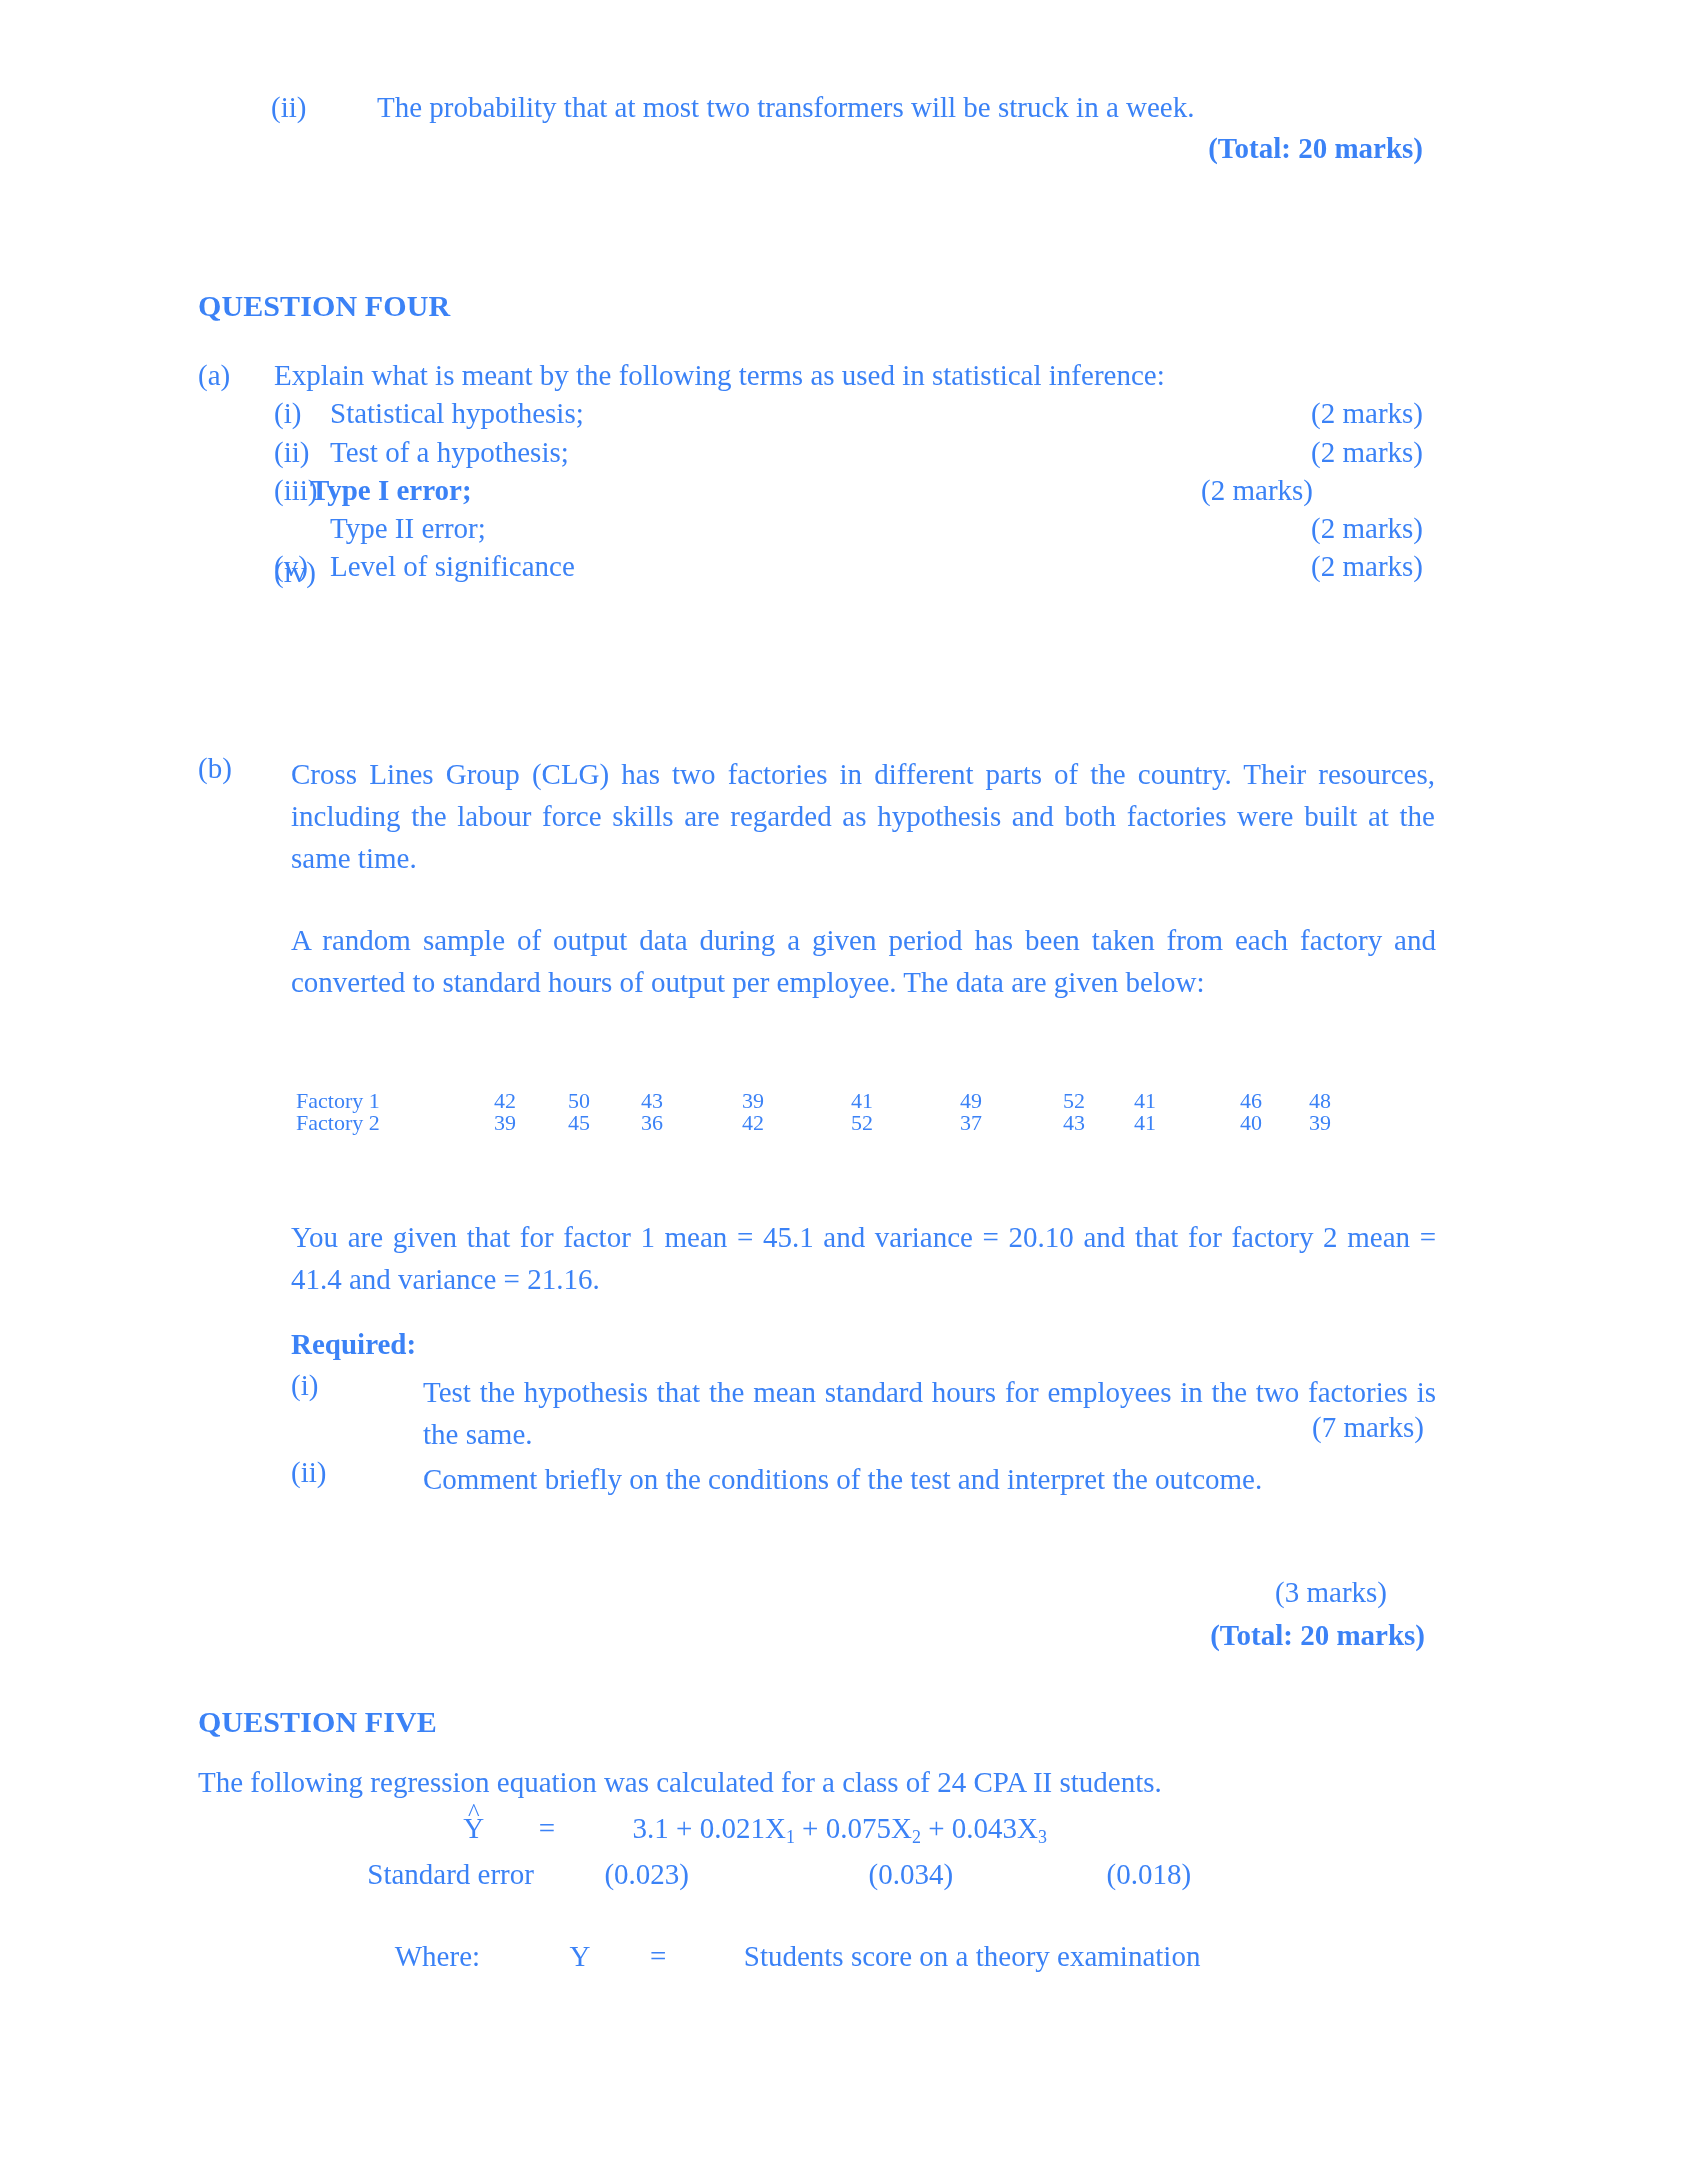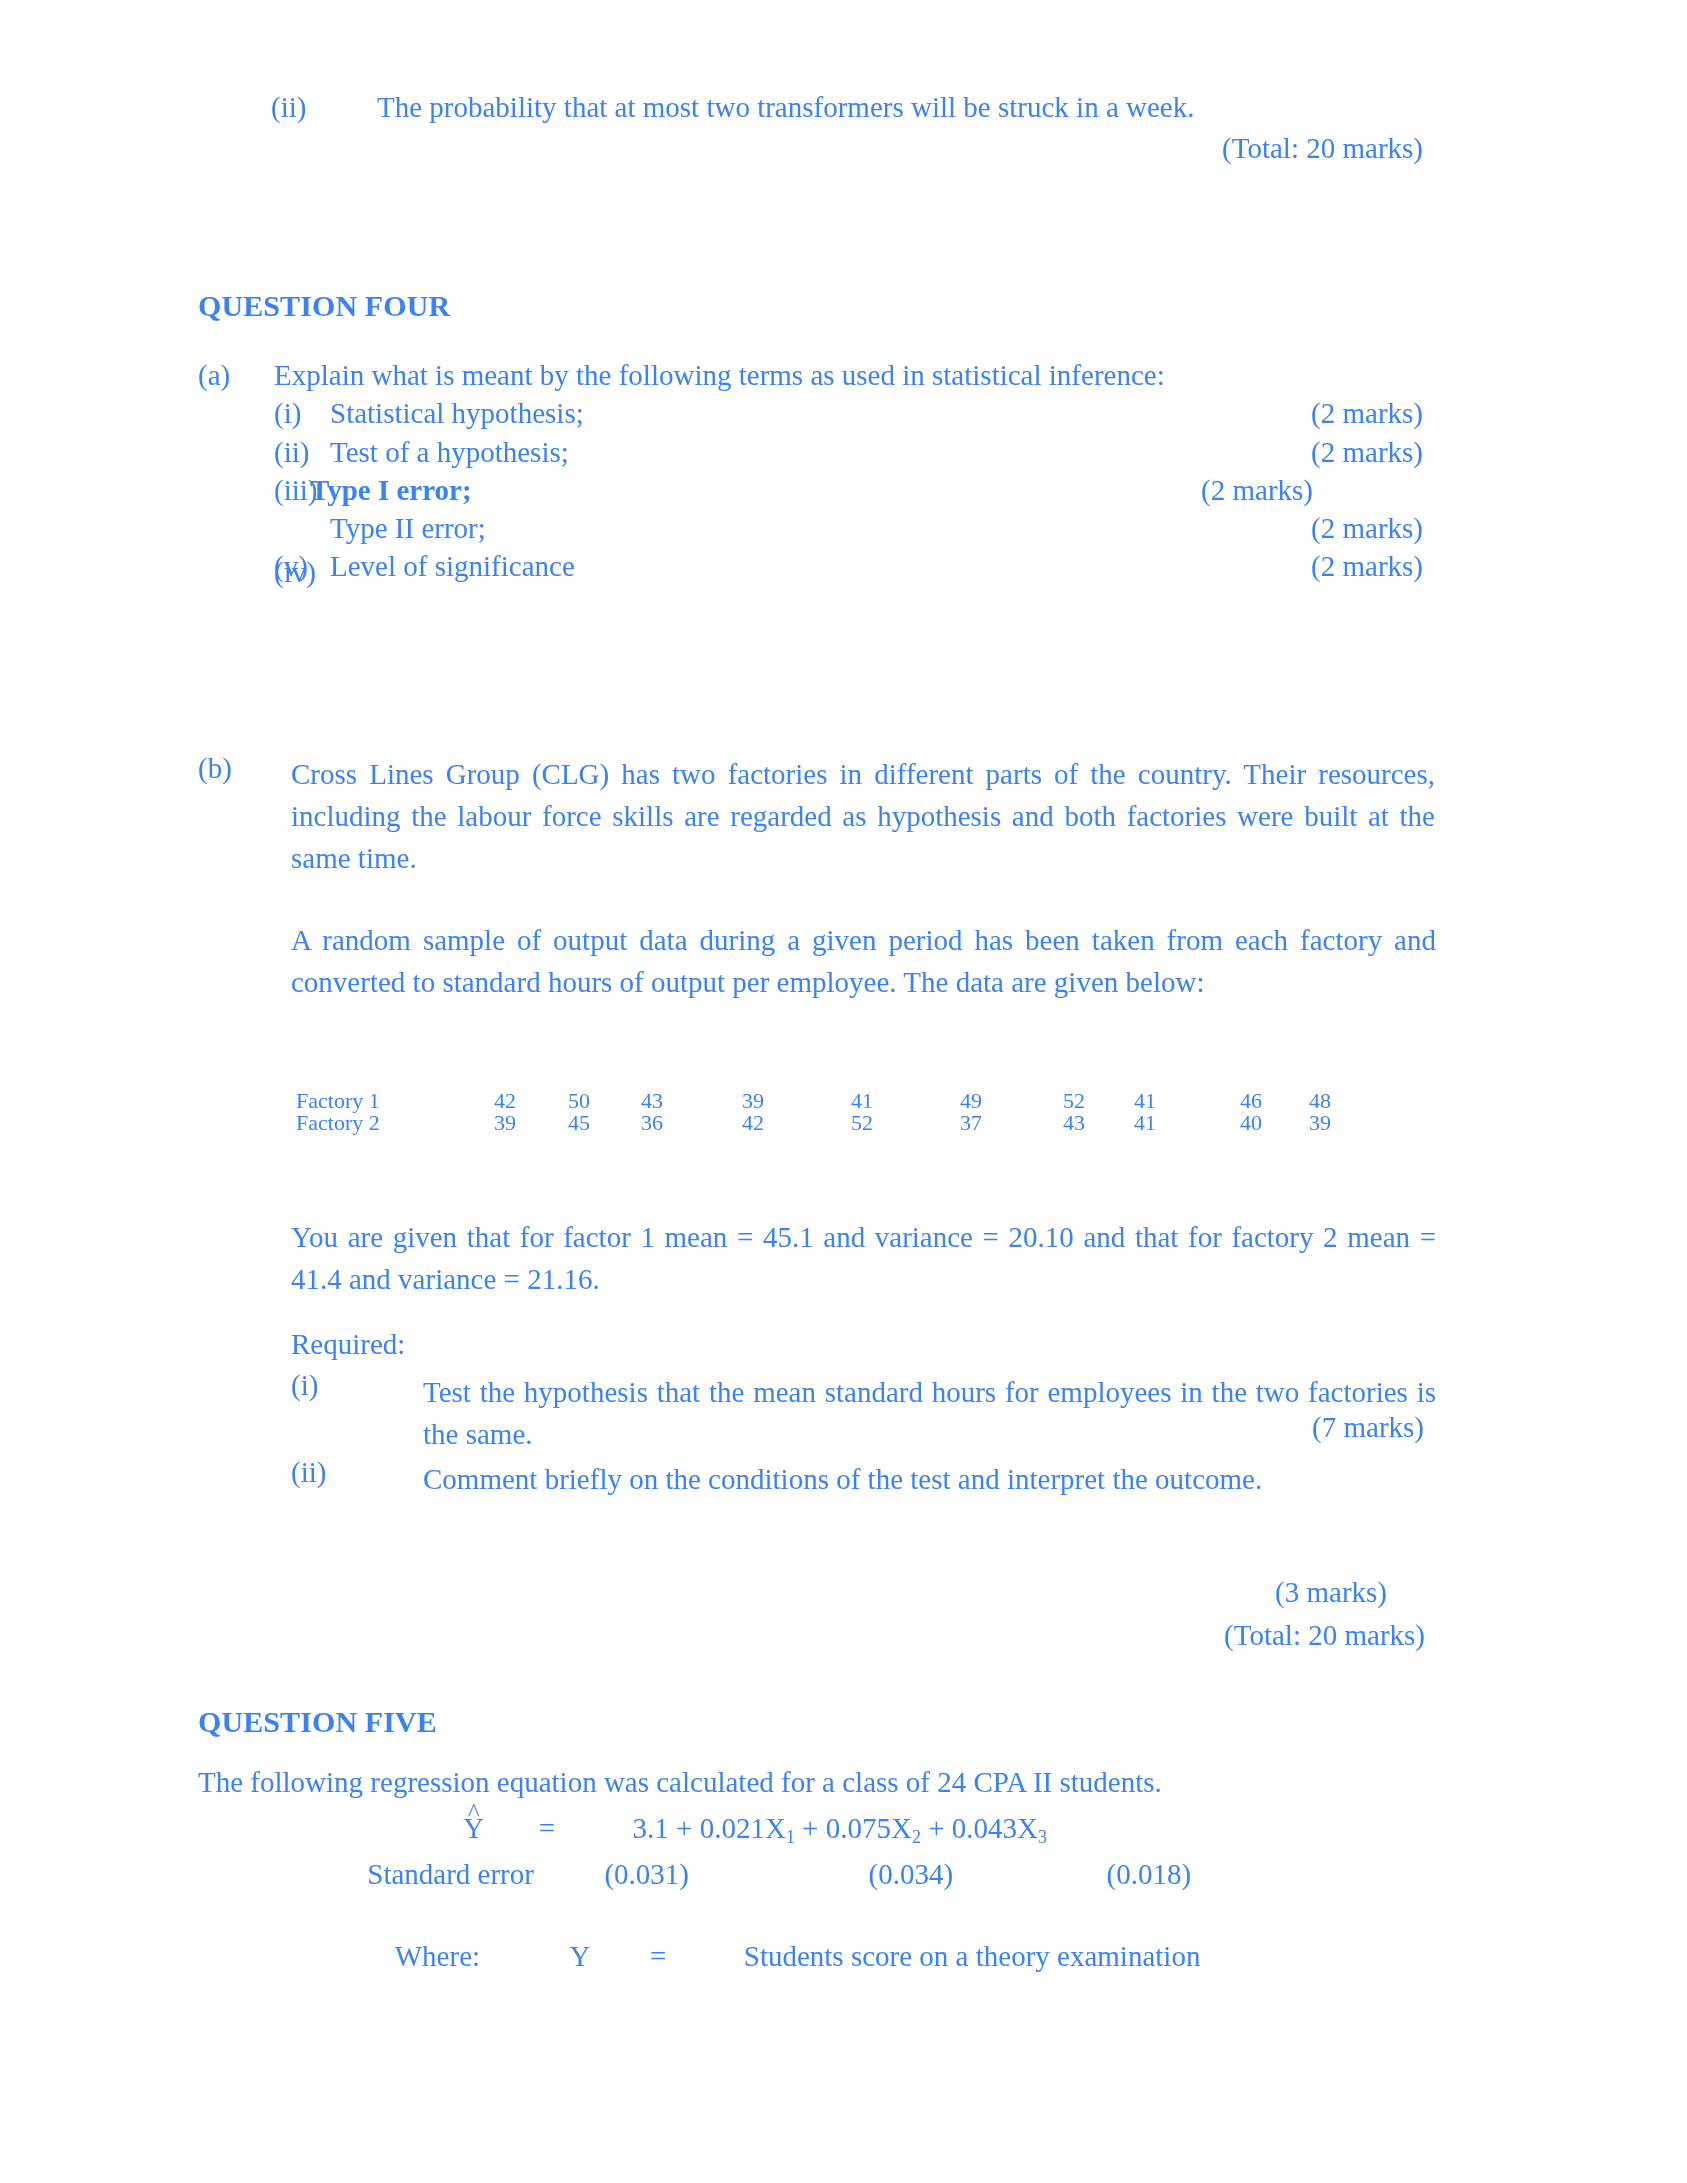--- a/index.html
+++ b/index.html
@@ -49,21 +49,21 @@
     left: 0;
     top: 0;
   }
   .body-text {
     display: block;
   }      
   .txt-a   { margin-left: 76px; }     
 
   .justify { text-align: justify; text-justify: inter-word; }
   .right   { text-align: right; }
-  .bold    { font-weight: normal; }
+  .bold    { font-weight: bold; }
 
   
   .line { position: relative; display: block; white-space: nowrap; }
   .marks-r { position: absolute; right: 0; top: 0; }
 
   
   .data-table {
     border-collapse: collapse;
     font-size: 22px;
   }
@@ -214,21 +214,21 @@
       <span style="display:inline-block; width:40px;"></span>
       <span>=</span>
       <span style="display:inline-block; width:63px;"></span>
       <span><span>3.1 + 0.021X</span><sub>1</sub></span><span><span> + 0.075X</span><sub>2</sub></span><span><span> + 0.043X</span><sub>3</sub></span>
     </div>
 
     <div class="blk" style="left:0; top:1860px; width:1237px; white-space:nowrap;">
       <span style="display:inline-block; width:162px;"></span>
       <span>Standard error</span>
       <span style="display:inline-block; width:56px;"></span>
-      <span>(0.031)</span>
+      <span>(0.023)</span>
       <span style="display:inline-block; width:165px;"></span>
       <span>(0.034)</span>
       <span style="display:inline-block; width:139px;"></span>
       <span>(0.018)</span>
     </div>
 
     <div class="blk" style="left:8px; top:1942px; width:1237px; white-space:nowrap;">
       <span style="display:inline-block; width:182px;"></span>
       <span>Where:</span>
       <span style="display:inline-block; width:76px;"></span>

